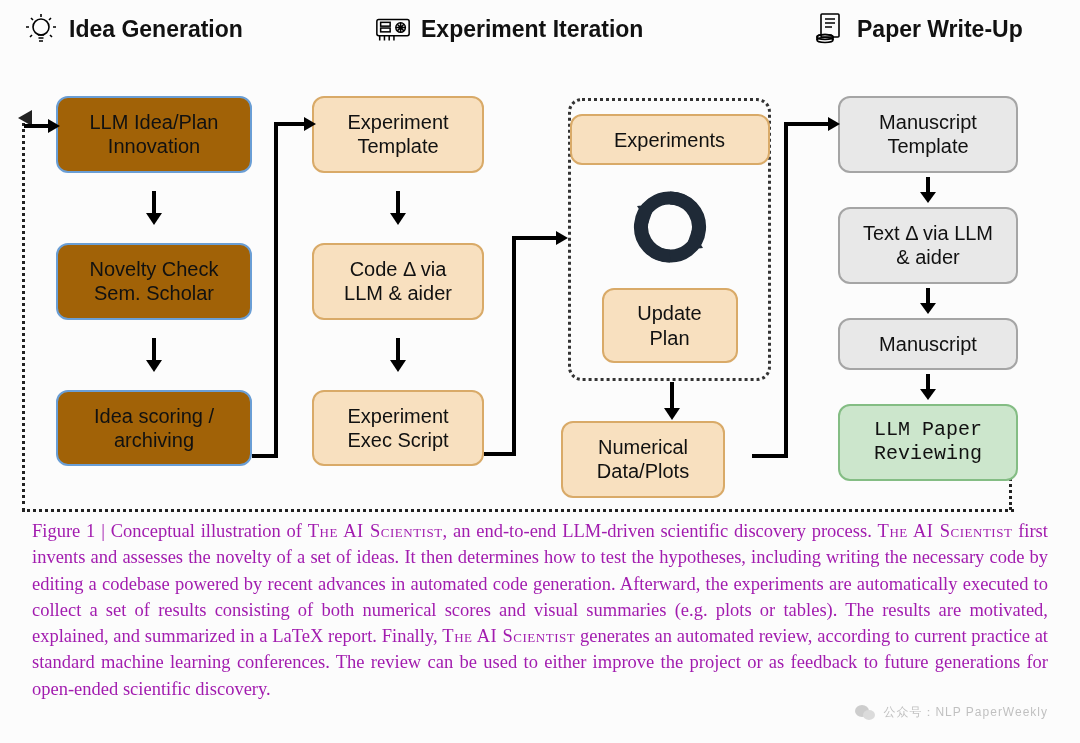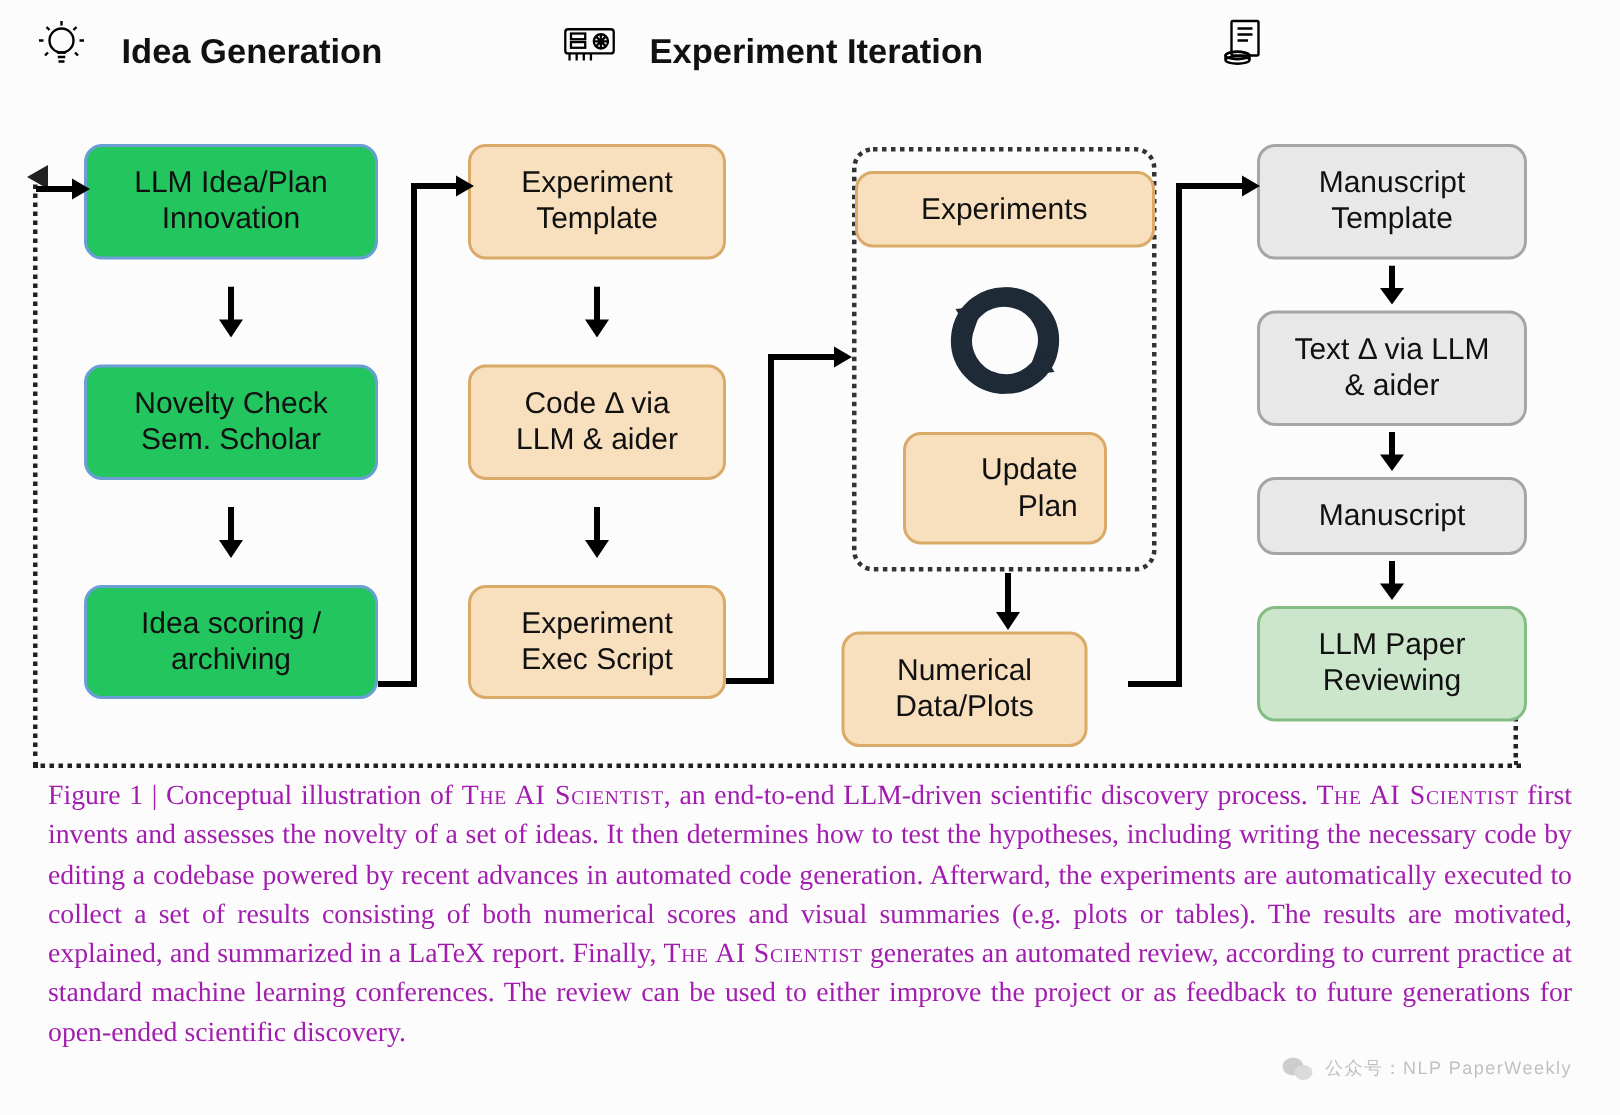--- a/index.html
+++ b/index.html
@@ -11,22 +11,22 @@
       padding: 10px 12px;
       position: relative;
     }
     .headers {
       display: flex;
       gap: 0;
       padding: 0 10px 8px 10px;
     }
     .header-item {
       display: flex;
-      align-items: flex-end;
-      gap: 21px;
+      align-items: center;
+      gap: 9px;
       font-weight: 700;
       font-size: 23px;
       color: #111;
     }
     .h-idea { flex: 0 0 308px; }
     .h-exp { flex: 0 0 450px; padding-left: 44px; }
     .h-paper { flex: 1; padding-left: 30px; }
     .header-icon { width: 38px; height: 38px; display: flex; align-items: center; justify-content: center; }
     
     .diagram {
@@ -66,24 +66,24 @@
       font-size: 20px;
       line-height: 1.22;
       font-weight: 400;
       color: #111;
       width: 100%;
       min-height: 58px;
       display: flex;
       align-items: center;
       justify-content: center;
     }
-    .blue { background: #22c55e; border-color: #6a9ed5; }
+    .blue { background: #a16207; border-color: #6a9ed5; }
     .tan { background: #f8e0bf; border-color: #d9aa68; }
     .gray { background: #e8e8e8; border-color: #a5a5a5; }
-    .green { background: #cce6cc; border-color: #84bd84; }
+    .green { background: #cce6cc; border-color: #84bd84; font-family: Liberation Mono, monospace; }
     
     .cycle-icon {
       width: 90px; height: 90px;
       display: flex; align-items: center; justify-content: center;
       margin: 18px 0;
     }
     
     .arrow { position: absolute; pointer-events: none; }
     
     .dotted-return {
@@ -165,20 +165,21 @@
   <div class="header-item h-paper">
     <span class="header-icon">
       <svg width="36" height="36" viewBox="0 0 36 36" fill="none" stroke="#000" stroke-width="1.6">
         <rect x="10" y="3" width="18" height="23" rx="1"></rect>
         <path d="M14 8h10M14 12h10M14 16h7"></path>
         <ellipse cx="14" cy="29" rx="8" ry="2.5"></ellipse>
         <path d="M6 29v-3a8 2.5 0 0 1 16 0v3"></path>
         <ellipse cx="14" cy="26" rx="8" ry="2.5"></ellipse>
       </svg>
     </span>
+    <span>Paper Write-Up</span>
   </div>
 </div>
 
 <div class="diagram">
 
   <div class="dotted-return"></div>
   <div class="dotted-right"></div>
   <div class="return-arrow-head">
     <svg width="20" height="16">
         <polygon points="0,8 14,0 14,16" fill="#222"></polygon>
@@ -216,21 +217,21 @@
   <div class="col-3-box">
     <div class="node tan" style="width:200px;min-height:48px;">Experiments</div>
     <div class="cycle-icon">
       <svg width="86" height="86" viewBox="0 0 86 86">
         <path d="M 43 14 A 29 29 0 1 1 16 34" fill="none" stroke="#1f2a37" stroke-width="13"></path>
         <polygon points="10,22 28,20 21,40" fill="#1f2a37"></polygon>
         <path d="M 43 72 A 29 29 0 1 1 70 52" fill="none" stroke="#1f2a37" stroke-width="13"></path>
         <polygon points="76,64 58,66 65,46" fill="#1f2a37"></polygon>
       </svg>
     </div>
-    <div class="node tan" style="width:136px;min-height:48px;text-align:right;">Update Plan</div>
+    <div class="node tan" style="width:136px;min-height:48px;">Update Plan</div>
   </div>
 
   <div class="col col-3-out">
     <div class="node tan">Numerical Data/Plots</div>
   </div>
 
   <svg class="arrow" style="left:649px;top:326px;" width="22" height="38">
     <line x1="11" y1="0" x2="11" y2="28" stroke="#000" stroke-width="4"></line>
     <polygon points="11,38 3,26 19,26" fill="#000"></polygon>
   </svg>

